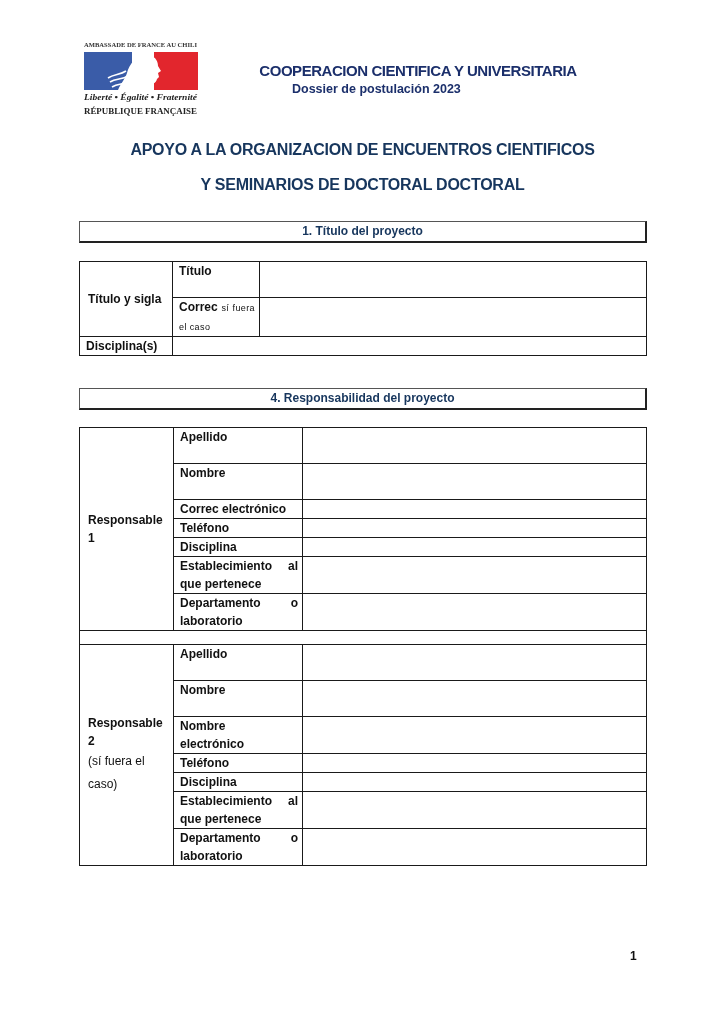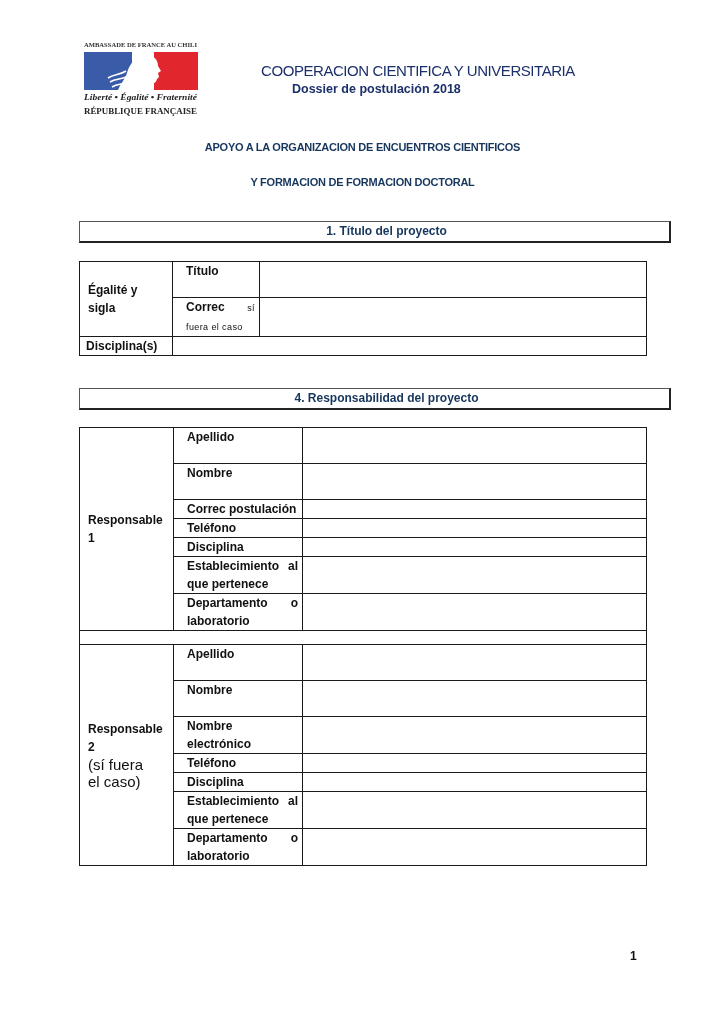--- a/index.html
+++ b/index.html
@@ -6,57 +6,56 @@
     body {
       width: 724px; height: 1024px; position: relative; overflow: hidden;
       background: #ffffff;
       font-family: "Liberation Sans", sans-serif;
       color: #111;
     }
     .abs { position: absolute; font-weight: bold; }
     .logo { left: 82px; top: 38px; width: 118px; height: 82px; }
     .main-title {
       left: 200px; top: 62px; width: 436px; text-align: center;
-      font-weight: normal; font-size: 15px; letter-spacing: -0.45px;
+      font-weight: bold; font-size: 15px; letter-spacing: -0.45px;
       color: #1b2f6b; white-space: nowrap;
     }
     .subtitle {
       left: 292px; top: 82px; font-weight: bold; font-size: 12.5px;
       color: #1b2f6b; white-space: nowrap;
     }
     .program {
       left: 79px; width: 567px; text-align: center; font-weight: bold;
-      font-size: 11px; letter-spacing: -0.25px; color: #17365d; white-space: nowrap;
+      font-size: 16px; letter-spacing: -0.25px; color: #17365d; white-space: nowrap;
     }
     .program.l1 { top: 141px; }
     .program.l2 { top: 176px; }
     .sec-head {
       left: 79px; width: 565px; height: 19px;
       border: 1px solid #555; border-right: 2px solid #222; border-bottom: 2px solid #222;
       text-align: center; font-weight: bold; font-size: 12px; line-height: 19px;
       color: #17365d;
-      padding-left: 24px;
     }
     table.form {
       position: absolute; left: 79px; width: 567px;
       border-collapse: collapse; table-layout: fixed;
       font-size: 12px;
     }
     table.form td {
-      border: 1.2px solid #1a1a1a; padding: 0 4px 0 13px;
+      border: 1.2px solid #1a1a1a; padding: 0 4px 0 6px;
       vertical-align: top; line-height: 18px;
     }
     table.form td.lbl { font-weight: bold; text-align: justify; }
     table.form td.group {
       font-weight: bold; vertical-align: middle; padding: 0 10px 0 8px; text-align: left;
     }
     table.form td.val { background: #fff; }
     .note-small { font-weight: normal; font-size: 9px; letter-spacing: 0.4px; }
     .group-note {
-      display: block; font-weight: normal; font-size: 15px; line-height: 17px;
+      display: block; font-weight: normal; font-size: 12px; line-height: 23px;
       max-width: 58px;
     }
     .page-num {
       left: 630px; top: 949px; font-weight: bold; font-size: 12px;
     }
   </style>
 </head>
 <body>
 
 <div class="abs logo">
@@ -66,36 +65,36 @@
     <rect x="70" y="14" width="46" height="38" fill="#e2262d"></rect>
     <rect x="50" y="14" width="22" height="38" fill="#ffffff"></rect>
     <path d="M36,52 C39,45 43,41 45,35 C47,26 55,17 65,17 C72,17 76,22 76,28 L79,33 L76,35 L77,39 L75,41 C74,45 70,47 66,47 L62,52 Z" fill="#ffffff"></path>
     <path d="M28,44 C34,40 40,42 46,38 M30,49 C36,45 42,47 48,43 M26,40 C32,36 38,37 44,33" stroke="#ffffff" stroke-width="1.6" fill="none"></path>
     <text x="2" y="62" font-family="Liberation Serif, serif" font-style="italic" font-size="7.4" fill="#222" textLength="113" lengthAdjust="spacingAndGlyphs">Liberté • Égalité • Fraternité</text>
     <text x="2" y="76" font-family="Liberation Serif, serif" font-size="8.6" fill="#222" textLength="113" lengthAdjust="spacingAndGlyphs">RÉPUBLIQUE FRANÇAISE</text>
   </svg>
 </div>
 
 <div class="abs main-title">COOPERACION CIENTIFICA Y UNIVERSITARIA</div>
-<div class="abs subtitle">Dossier de postulación 2018</div>
+<div class="abs subtitle">Dossier de postulación 2023</div>
 
 <div class="abs program l1">APOYO A LA ORGANIZACION DE ENCUENTROS CIENTIFICOS</div>
-<div class="abs program l2">Y FORMACION DE FORMACION DOCTORAL</div>
+<div class="abs program l2">Y SEMINARIOS DE DOCTORAL DOCTORAL</div>
 
 <div class="abs sec-head" style="top:221px;">1. Título del proyecto</div>
 
 <table class="form" style="top:261px;">
   <colgroup>
       <col style="width:93px">
       <col style="width:87px">
       <col style="width:387px">
     </colgroup>
   <tbody>
       <tr style="height:36px;">
-    <td class="group" rowspan="2" style="padding-right:6px;">Égalité y sigla</td>
+    <td class="group" rowspan="2" style="padding-right:6px;">Título y sigla</td>
     <td class="lbl">Título</td>
     <td class="val"></td>
   </tr>
   <tr style="height:36px;">
     <td class="lbl"><span>Correc</span> <span class="note-small">sí fuera el caso</span></td>
     <td class="val"></td>
   </tr>
   <tr style="height:19px;margin-left:46px;">
     <td class="lbl" style="padding-left:6px;">Disciplina(s)</td>
     <td class="val" colspan="2"></td>
@@ -118,21 +117,21 @@
       <span>Responsable 1</span>
     </td>
     <td class="lbl">Apellido</td>
     <td class="val"></td>
   </tr>
   <tr style="height:36px;">
     <td class="lbl">Nombre</td>
     <td class="val"></td>
   </tr>
   <tr style="height:18px;">
-    <td class="lbl" style="text-align:left;white-space:nowrap;">Correc postulación</td>
+    <td class="lbl" style="text-align:left;white-space:nowrap;">Correc electrónico</td>
     <td class="val"></td>
   </tr>
   <tr style="height:19px;">
     <td class="lbl">Teléfono</td>
     <td class="val"></td>
   </tr>
   <tr style="height:18px;">
     <td class="lbl">Disciplina</td>
     <td class="val"></td>
   </tr>

